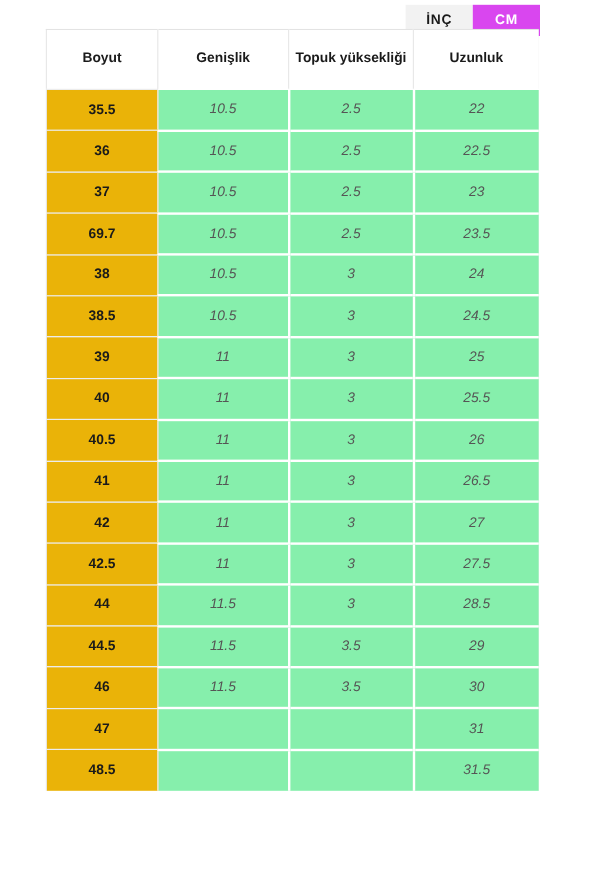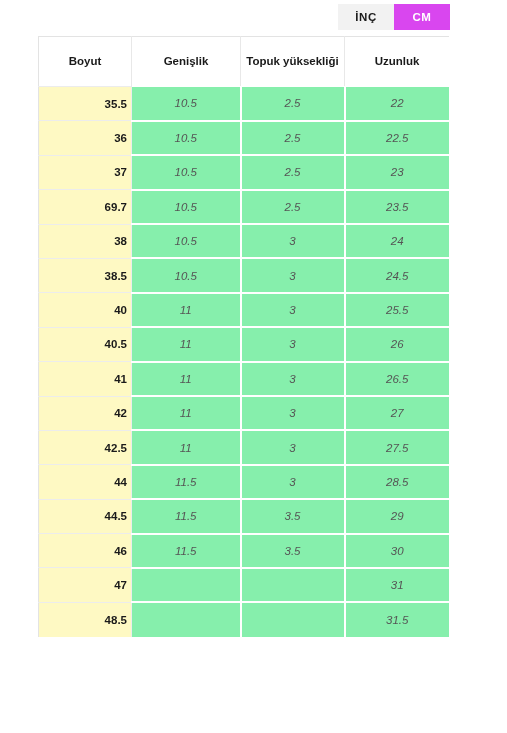--- a/index.html
+++ b/index.html
@@ -53,21 +53,21 @@
     color: #1a1a1a;
   }
   .unit-btn.active {
     background: #d946ef;
     color: #ffffff;
   }
 
   
   .table-wrap {
     position: absolute;
-    top: 36px;
+    top: 24px;
     left: 38px;
     width: 411px;
     height: 697px;
     overflow: hidden;
   }
   table.size-table {
     border-collapse: collapse;
     table-layout: fixed;
     width: 411px;
     border-left: 1px solid #e3e3e3;
@@ -97,26 +97,25 @@
   tbody td {
     height: 34.4px;
     font-size: 11.5px;
     text-align: center;
     vertical-align: middle;
     padding: 0 4px;
     box-sizing: border-box;
   }
   
   tbody td.col-size {
-    background: #fef9c3;
+    background: #eab308;
     color: #1a1a1a;
     font-weight: bold;
     border-top: 1px solid #ececec;
     border-right: 1px solid #ececec;
-    text-align: right;
   }
   
   tbody td.col-data {
     background: #86efac;
     color: #555555;
     font-weight: normal;
     border-top: 2px solid #ffffff;
     border-right: 2px solid #ffffff;
     font-style: italic;
   }
@@ -180,20 +179,26 @@
             <td class="col-data">3</td>
             <td class="col-data">24</td>
           </tr>
           <tr>
             <td class="col-size">38.5</td>
             <td class="col-data">10.5</td>
             <td class="col-data">3</td>
             <td class="col-data">24.5</td>
           </tr>
           <tr>
+            <td class="col-size">39</td>
+            <td class="col-data">11</td>
+            <td class="col-data">3</td>
+            <td class="col-data">25</td>
+          </tr>
+          <tr>
             <td class="col-size">40</td>
             <td class="col-data">11</td>
             <td class="col-data">3</td>
             <td class="col-data">25.5</td>
           </tr>
           <tr>
             <td class="col-size">40.5</td>
             <td class="col-data">11</td>
             <td class="col-data">3</td>
             <td class="col-data">26</td>

